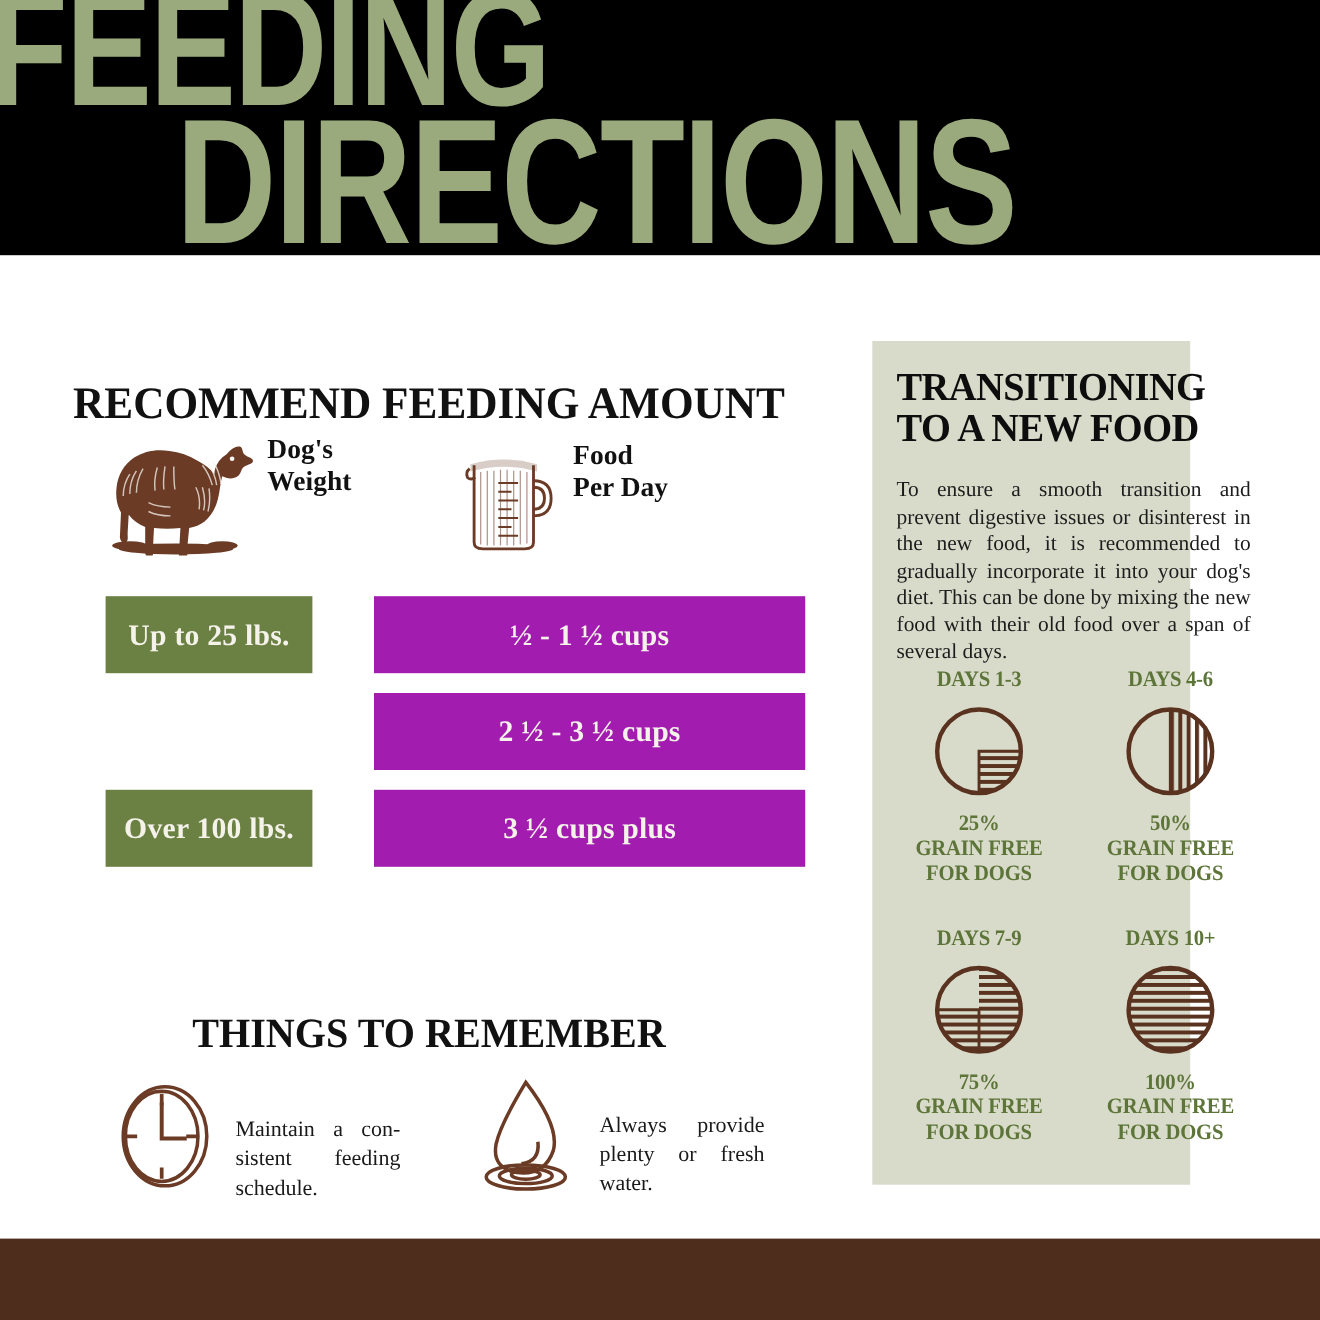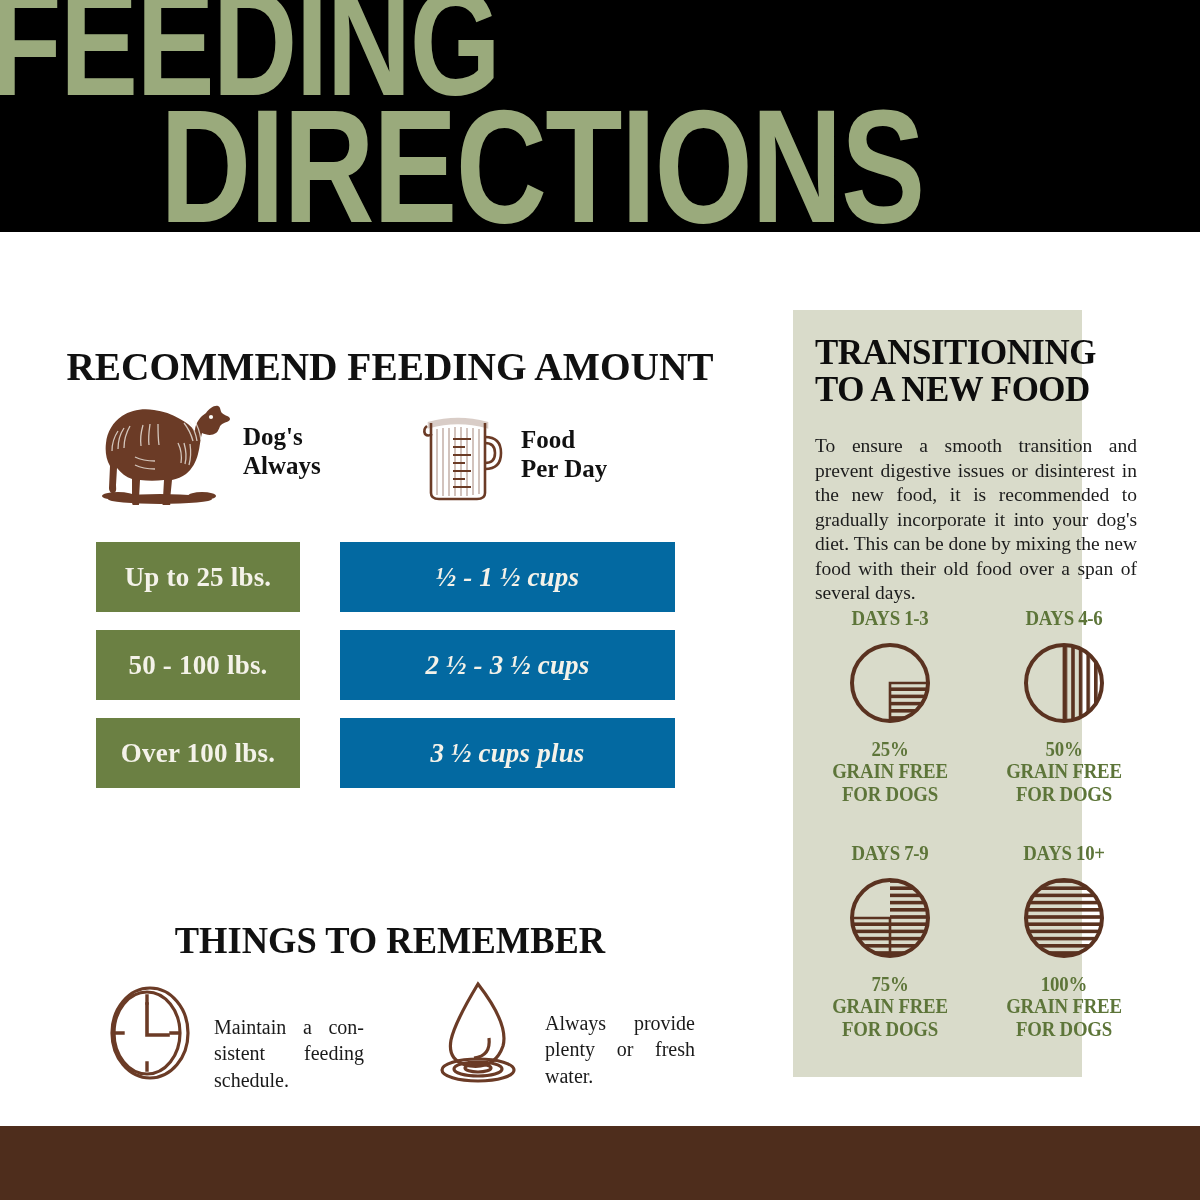--- a/index.html
+++ b/index.html
@@ -51,43 +51,43 @@
   #recommend-title{
     position:absolute;left:40px;top:62px;width:700px;
     font-size:41px;
     transform:scaleX(.96);
   }
 
   .icon-head-row{
     position:absolute;left:0;top:115px;width:780px;height:120px;
   }
   .ih{
-    position:absolute;display:flex;align-items:center;
+    position:absolute;display:flex;align-items:flex-start;
   }
   .ih-weight{left:88px;top:0px;}
   .ih-food{left:415px;top:6px;}
   .ih-label{
     font-family:"Liberation Serif", serif;
     font-weight:bold;font-size:25px;color:#111;
     line-height:1.15;margin-left:10px;
   }
 
   
   .feed-table{position:absolute;left:0;top:262px;width:780px;}
   .feed-row{position:relative;height:70px;margin-bottom:18px;}
   .cell{
     position:absolute;height:70px;
     display:flex;align-items:center;justify-content:center;
     color:#f4f2e9;
     font-family:"Liberation Serif", serif;
     font-weight:bold;font-size:27px;
     letter-spacing:.2px;
   }
-  .cell-weight{left:96px;width:204px;background:#6b8043;}
-  .cell-food{left:340px;width:335px;background:#0369a1;font-style:italic;}
+  .cell-weight{left:96px;width:188px;background:#6b8043;}
+  .cell-food{left:340px;width:392px;background:#a21caf;}
 
   #remember-title{
     position:absolute;left:40px;top:638px;width:700px;
     font-size:38px;
     transform:scaleX(.96);
   }
   .remember-row{
     position:absolute;left:0;top:700px;width:780px;height:130px;
   }
   .rm{
@@ -184,21 +184,21 @@
           </g>
           <g fill="#6b3b26">
             <ellipse cx="72" cy="104" rx="52" ry="5"></ellipse>
             <ellipse cx="30" cy="101" rx="16" ry="4"></ellipse>
             <ellipse cx="114" cy="101" rx="14" ry="4"></ellipse>
           </g>
         </svg>
       </span>
       <span class="ih-label">
         <span>Dog's</span><br>
-        <span>Always</span>
+        <span>Weight</span>
       </span>
     </div>
 
     <div class="ih ih-food">
       <span>
         <svg width="96" height="104" viewBox="0 0 96 104">
           <g fill="none" stroke="#6b3b26" stroke-width="2.6">
             <path d="M16 22 L16 92 Q16 98 24 98 L62 98 Q70 98 70 92 L70 22"></path>
             <path d="M14 22 Q43 14 72 22 L72 26 Q43 18 14 26 Z" fill="#6b3b26" opacity=".25"></path>
             <path d="M12 25 Q8 28 10 33 Q13 36 17 33"></path>
@@ -219,21 +219,20 @@
       </span>
     </div>
   </div>
 
   <div class="feed-table">
     <div class="feed-row">
       <div class="cell cell-weight">Up to 25 lbs.</div>
       <div class="cell cell-food">½ - 1 ½ cups</div>
     </div>
     <div class="feed-row">
-      <div class="cell cell-weight">50 - 100 lbs.</div>
       <div class="cell cell-food">2 ½ - 3 ½ cups</div>
     </div>
     <div class="feed-row">
       <div class="cell cell-weight">Over 100 lbs.</div>
       <div class="cell cell-food">3 ½ cups plus</div>
     </div>
   </div>
 
   <div class="section-title" id="remember-title">THINGS TO REMEMBER</div>
 

